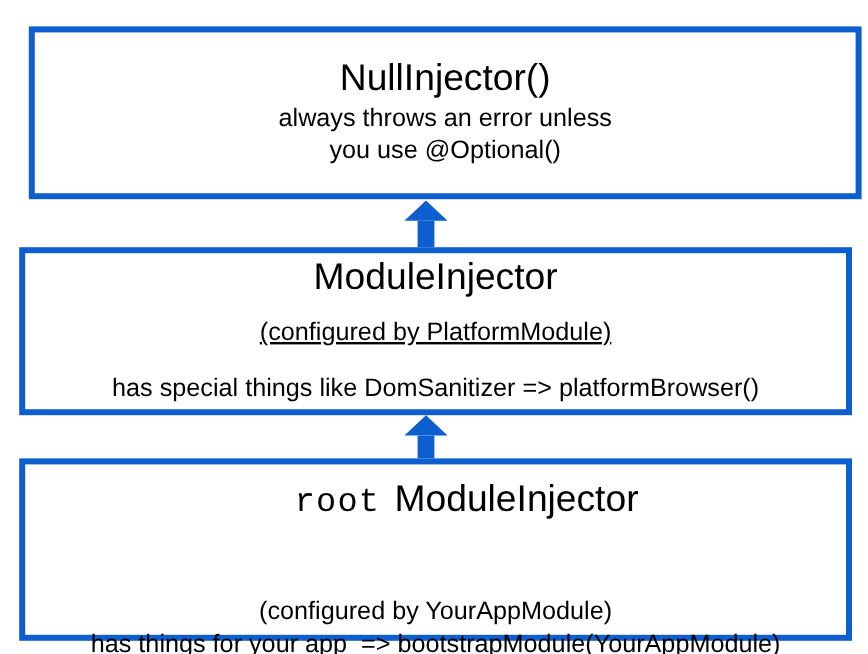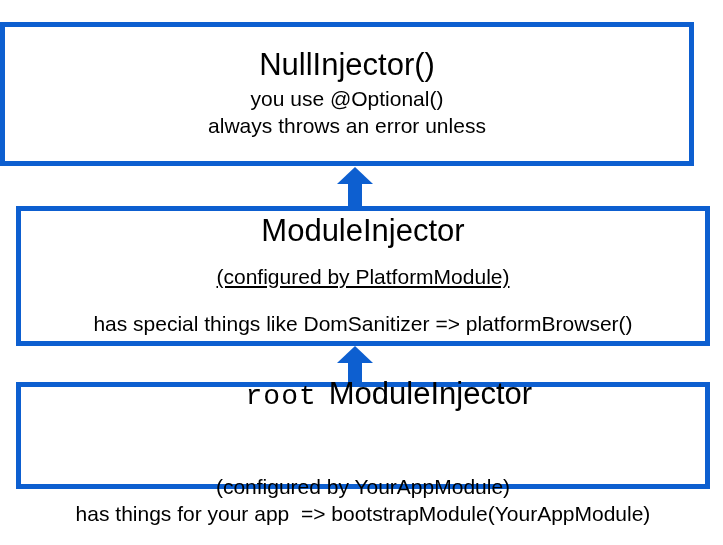--- a/index.html
+++ b/index.html
@@ -32,36 +32,36 @@
     border: 5px solid #0d5fd0;
     display: flex;
     flex-direction: column;
     align-items: center;
     justify-content: center;
     text-align: center;
   }
 
   
   #box-null-injector {
-    left: 0;
+    left: 24px;
     top: 22px;
     width: 694px;
     height: 144px;
   }
   #box-module-injector {
     left: 16px;
     top: 206px;
     width: 694px;
     height: 140px;
   }
   #box-root-module-injector {
     left: 16px;
     top: 382px;
     width: 694px;
-    height: 107px;
+    height: 152px;
   }
 
   .node-title {
     font-size: 31px;
     font-weight: 400;
     line-height: 1.08;
     letter-spacing: 0px;
     white-space: nowrap;
   }
 
@@ -120,22 +120,22 @@
   #arrow-root-to-module .arrow-head { border-bottom-width: 17px; }
   #arrow-root-to-module .arrow-shaft { height: 21px; }
 </style>
 </head>
 <body>
 
 <div class="diagram">
 
   <div class="node-box" id="box-null-injector">
     <div class="node-title" style="white-space: pre;">NullInjector()</div>
+    <div class="node-subtitle" style="white-space: pre;">always throws an error unless</div>
     <div class="node-subtitle" style="white-space: pre;">you use @Optional()</div>
-    <div class="node-subtitle" style="white-space: pre;">always throws an error unless</div>
   </div>
 
   <div class="arrow-up" id="arrow-module-to-null">
     <div class="arrow-head"></div>
     <div class="arrow-shaft"></div>
   </div>
 
   <div class="node-box" id="box-module-injector">
     <div class="node-title" style="white-space: pre;">ModuleInjector</div>
     <div class="node-subtitle" style="white-space: pre; text-decoration: underline;">(configured by PlatformModule)</div>

